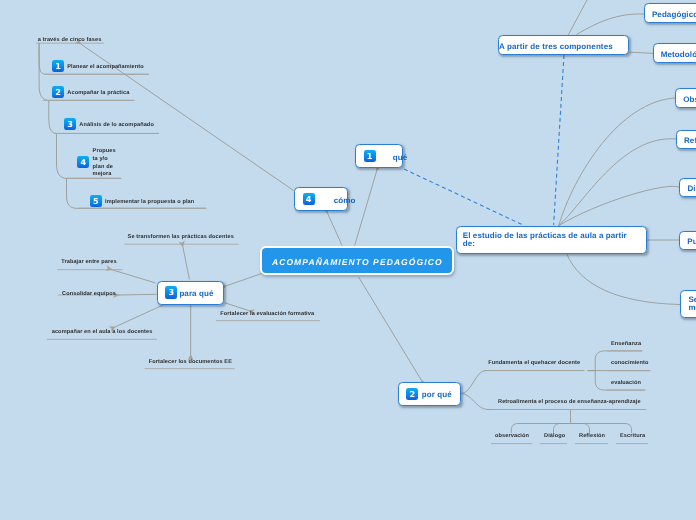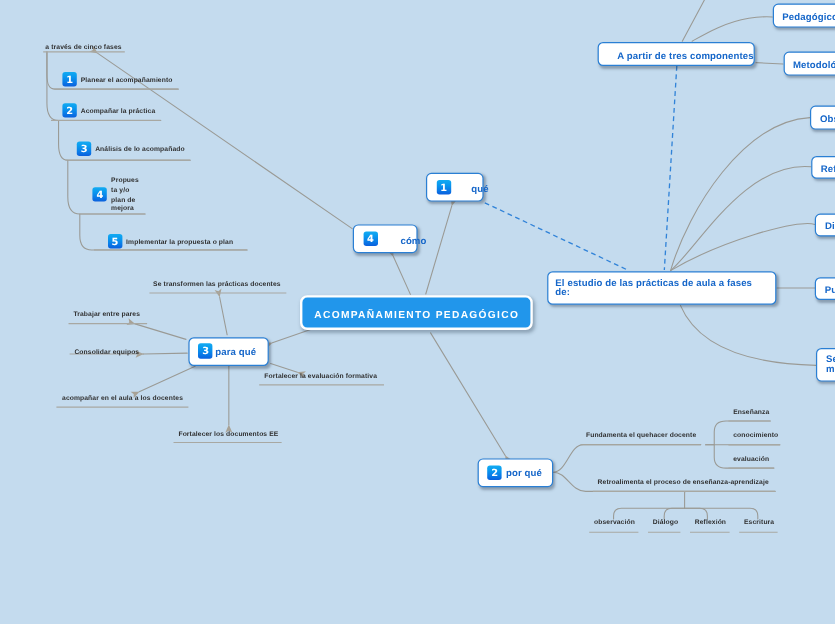--- a/index.html
+++ b/index.html
@@ -122,21 +122,21 @@
     <path d="M607,370.7 L650,370.7"></path>
     <path d="M607,390 L645,390"></path>
     <path d="M494,409.5 L646,409.5"></path>
     <path d="M491,443.6 L532,443.6"></path>
     <path d="M540,443.6 L567,443.6"></path>
     <path d="M575,443.6 L608,443.6"></path>
     <path d="M616,443.6 L648,443.6"></path>
   </g>
 </svg>
 
-<div class="bx central" style="left:250px;top:245.7px;width:193.5px;height:29.8px;">
+<div class="bx central" style="left:260px;top:245.7px;width:193.5px;height:29.8px;font-style:italic;">
   <span class="lbl">ACOMPAÑAMIENTO PEDAGÓGICO</span>
 </div>
 
 <div class="bx white" style="left:355px;top:144px;width:47.5px;height:24px;padding-left:7.6px;">
   <span class="chip">1</span>
   <span class="lbl" style="margin-left:17px;">qué</span>
 </div>
 
 <div class="bx white" style="left:294px;top:187px;width:54px;height:24px;padding-left:7.6px;">
   <span class="chip">4</span>
@@ -147,24 +147,24 @@
   <span class="chip">3</span>
   <span class="lbl" style="margin-left:2px;">para qué</span>
 </div>
 
 <div class="bx white" style="left:398px;top:381.8px;width:63px;height:24px;padding-left:7.2px;">
   <span class="chip">2</span>
   <span class="lbl" style="margin-left:3.4px;">por qué</span>
 </div>
 
 <div class="bx white" style="left:455.6px;top:226.3px;width:191.7px;height:28.1px;padding-left:6.2px;white-space:normal;">
-  <span class="lbl" style="white-space:normal;display:block;width:167px;line-height:7.7px;position:relative;top:-0.4px;">El estudio de las prácticas de aula a fases de:</span>
-</div>
-
-<div class="bx white" style="left:498.1px;top:35.4px;width:131px;height:20.1px;justify-content:flex-end;">
+  <span class="lbl" style="white-space:normal;display:block;width:167px;line-height:7.7px;position:relative;top:-0.4px;">El estudio de las prácticas de aula a partir de:</span>
+</div>
+
+<div class="bx white" style="left:498.1px;top:35.4px;width:131px;height:20.1px;justify-content:flex-start;">
   <span class="lbl">A partir de tres componentes</span>
 </div>
 
 <div class="bx white" style="left:643.6px;top:3.2px;width:72px;height:20.1px;padding-left:7.3px;">
   <span class="lbl">Pedagógico</span>
 </div>
 
 <div class="bx white" style="left:652.5px;top:43px;width:76px;height:20.2px;padding-left:7.3px;">
   <span class="lbl">Metodológico</span>
 </div>

